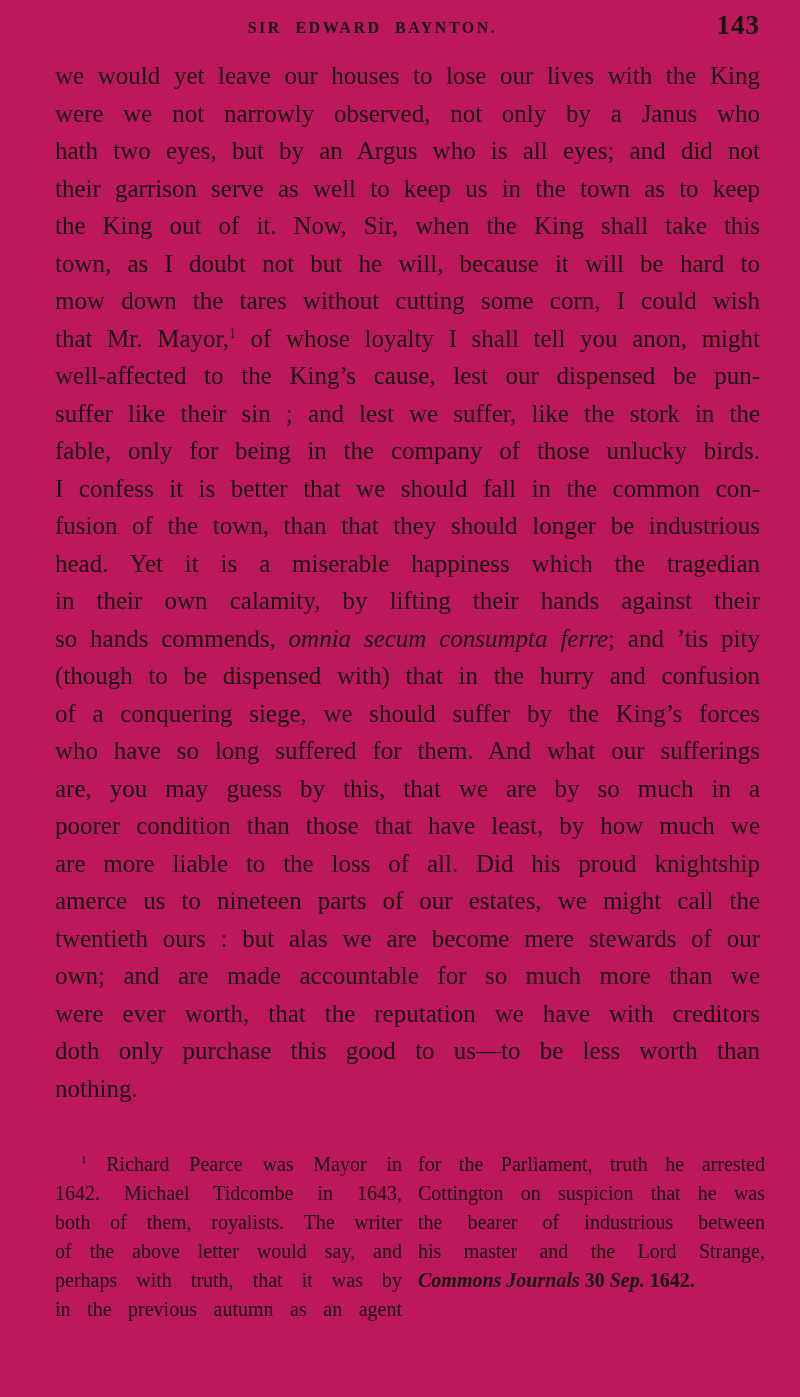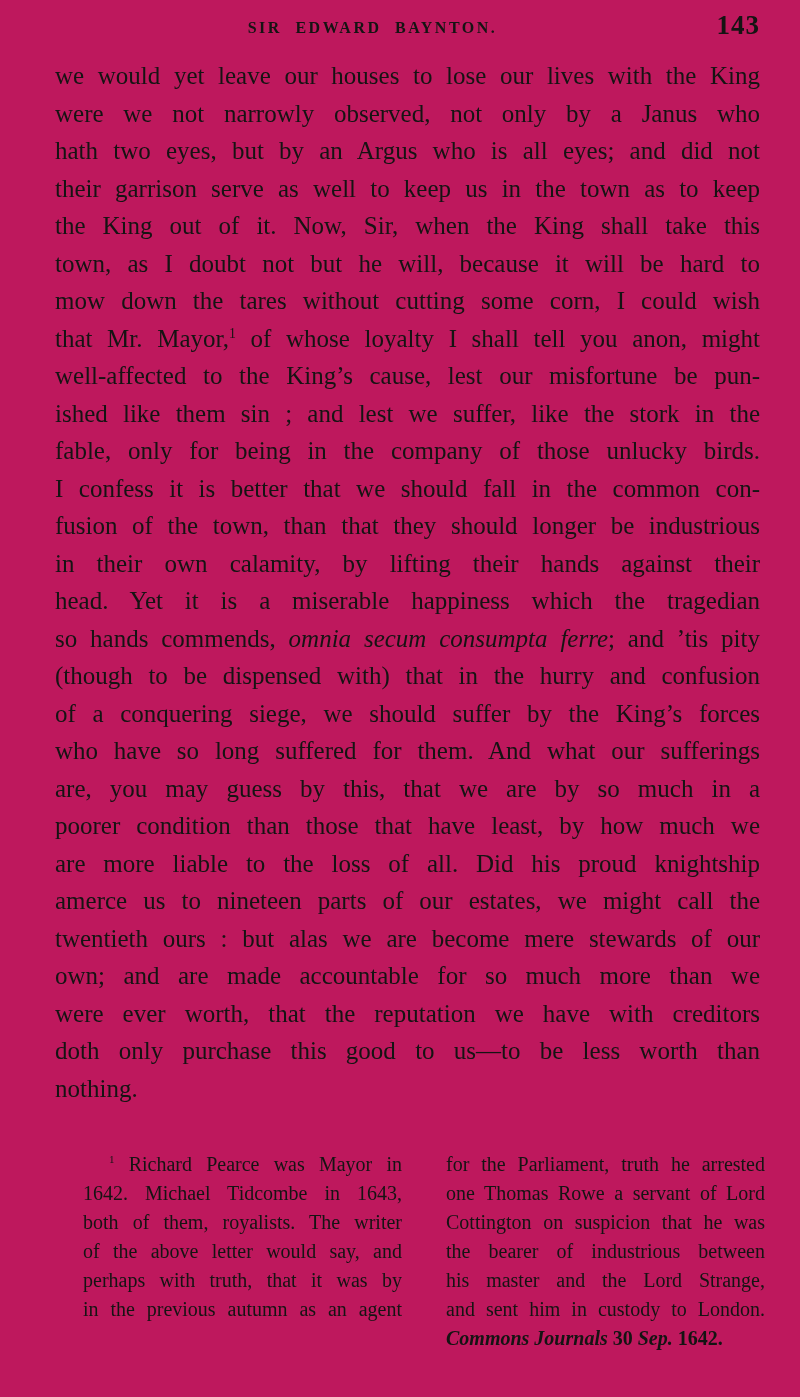--- a/index.html
+++ b/index.html
@@ -61,21 +61,20 @@
     display: flex;
     gap: 16px;
   }
   .fn-col { flex: 1 1 0; }
   .fn-line {
     font-size: 20px;
     line-height: 29px;
     text-align: justify;
     text-align-last: justify;
     text-justify: inter-word;
-    margin-left: 28px;
   }
   .fn-line.flush { text-align-last: left; font-weight: bold; }
   .fn-line.indent { text-indent: 26px; }
 </style>
 </head>
 <body>
 
 <div class="page">
 
   <header class="running-head">
@@ -85,27 +84,27 @@
 
   <main class="body-text">
     <div class="line">we would yet leave our houses to lose our lives with the King</div>
     <div class="line">were we not narrowly observed, not only by a Janus who</div>
     <div class="line">hath two eyes, but by an Argus who is all eyes; and did not</div>
     <div class="line">their garrison serve as well to keep us in the town as to keep</div>
     <div class="line">the King out of it. Now, Sir, when the King shall take this</div>
     <div class="line">town, as I doubt not but he will, because it will be hard to</div>
     <div class="line">mow down the tares without cutting some corn, I could wish</div>
     <div class="line"><span>that Mr. Mayor,</span><sup class="fn-ref">1</sup><span> of whose loyalty I shall tell you anon, might</span></div>
-    <div class="line">well-affected to the King’s cause, lest our misfortune be pun-</div>
-    <div class="line">ished like them sin ; and lest we suffer, like the stork in the</div>
+    <div class="line">well-affected to the King’s cause, lest our dispensed be pun-</div>
+    <div class="line">suffer like their sin ; and lest we suffer, like the stork in the</div>
     <div class="line">fable, only for being in the company of those unlucky birds.</div>
     <div class="line">I confess it is better that we should fall in the common con-</div>
     <div class="line">fusion of the town, than that they should longer be industrious</div>
+    <div class="line">head. Yet it is a miserable happiness which the tragedian</div>
     <div class="line">in their own calamity, by lifting their hands against their</div>
-    <div class="line">head. Yet it is a miserable happiness which the tragedian</div>
     <div class="line"><span>so hands commends, </span><em>omnia secum consumpta ferre</em><span>; and ’tis pity</span></div>
     <div class="line">(though to be dispensed with) that in the hurry and confusion</div>
     <div class="line">of a conquering siege, we should suffer by the King’s forces</div>
     <div class="line">who have so long suffered for them. And what our sufferings</div>
     <div class="line">are, you may guess by this, that we are by so much in a</div>
     <div class="line">poorer condition than those that have least, by how much we</div>
     <div class="line">are more liable to the loss of all. Did his proud knightship</div>
     <div class="line">amerce us to nineteen parts of our estates, we might call the</div>
     <div class="line">twentieth ours : but alas we are become mere stewards of our</div>
     <div class="line">own; and are made accountable for so much more than we</div>
@@ -118,22 +117,20 @@
     <div class="fn-col">
       <div class="fn-line indent"><sup class="fn-ref">1</sup><span> Richard Pearce was Mayor in</span></div>
       <div class="fn-line">1642. Michael Tidcombe in 1643,</div>
       <div class="fn-line">both of them, royalists. The writer</div>
       <div class="fn-line">of the above letter would say, and</div>
       <div class="fn-line">perhaps with truth, that it was by</div>
       <div class="fn-line">in the previous autumn as an agent</div>
     </div>
     <div class="fn-col">
       <div class="fn-line">for the Parliament, truth he arrested</div>
-      <div class="fn-line">one Thomas Rowe a servant of Lord</div>
       <div class="fn-line">Cottington on suspicion that he was</div>
       <div class="fn-line">the bearer of industrious between</div>
       <div class="fn-line">his master and the Lord Strange,</div>
-      <div class="fn-line">and sent him in custody to London.</div>
       <div class="fn-line flush"><em>Commons Journals</em><span> 30 </span><em>Sep.</em><span> 1642.</span></div>
     </div>
   </section>
 
 </div>
 
 </body></html>

